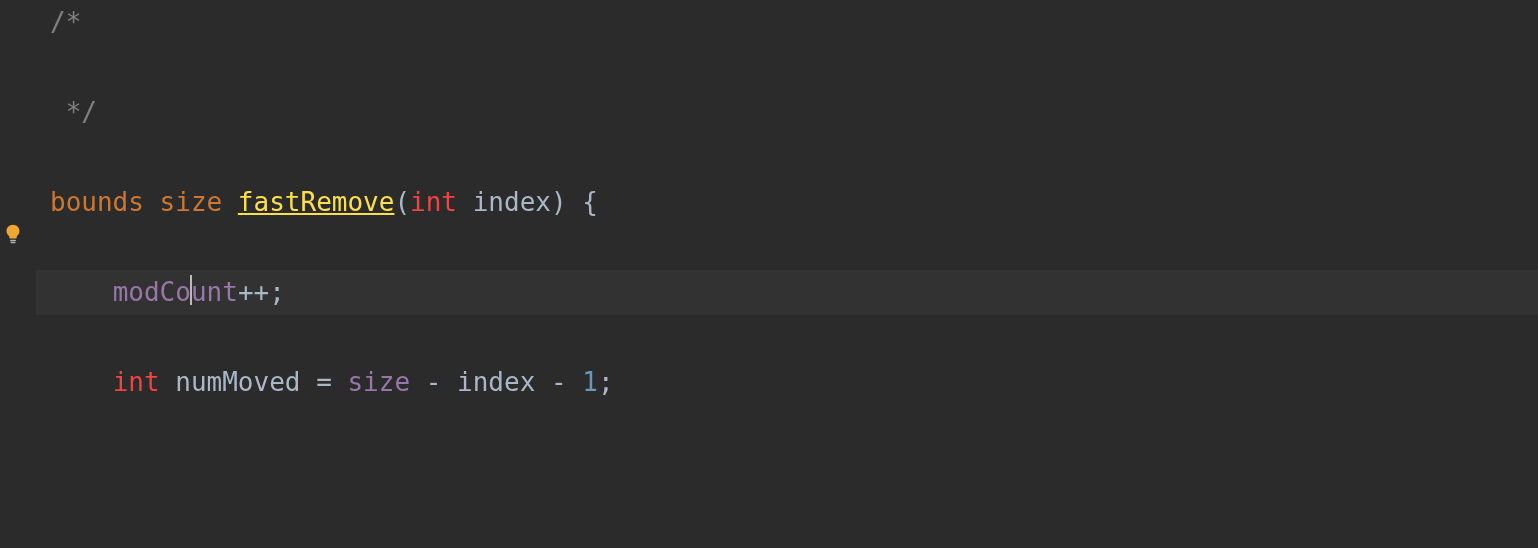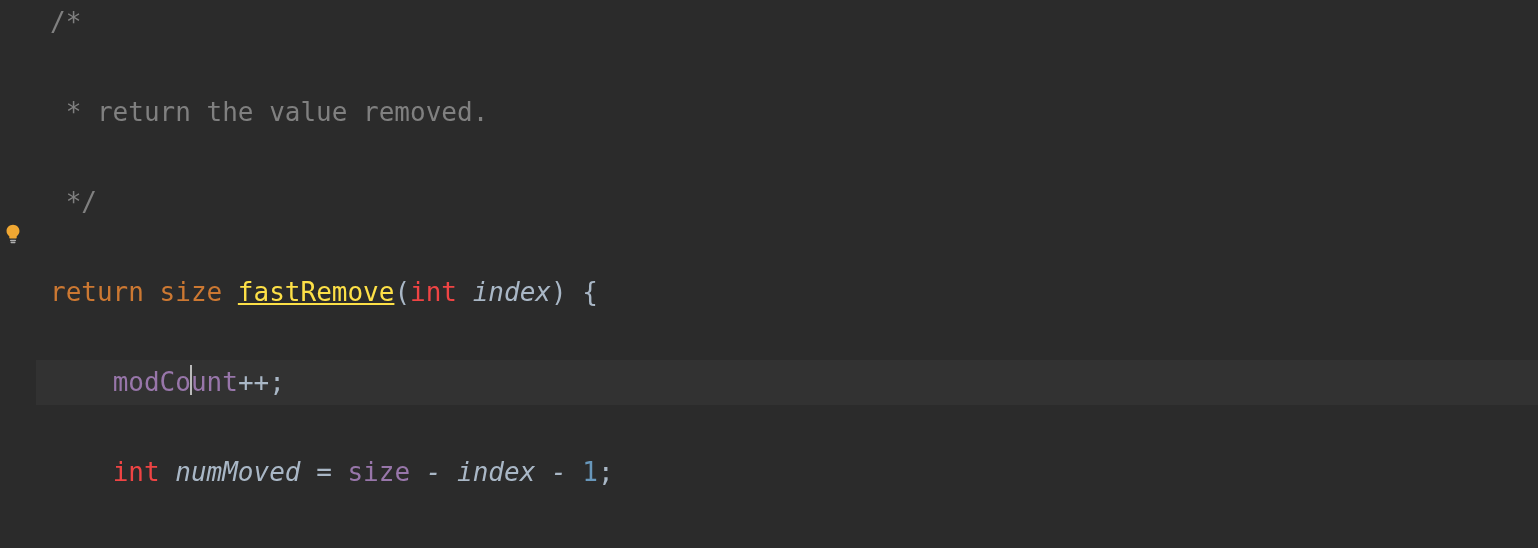--- a/index.html
+++ b/index.html
@@ -52,21 +52,21 @@
     height: 45px;
     padding-left: 14px;
     position: relative;
   }
   .line.current {
     background: #323232;
   }
   .c-comment  { color: #808080; }
   .c-keyword  { color: #cc7832; }
   .c-type     { color: #ef4444; }
-  .c-ident    { color: #a9b7c6; font-style: italic; }
+  .c-ident    { color: #a9b7c6; }
   .c-method   { color: #fde047; text-decoration: underline; }
   .c-field    { color: #9876aa; text-align: center; }
   .c-punct    { color: #a9b7c6; }
   .c-number   { color: #6897bb; }
   .c-plain    { color: #a9b7c6; }
 
   .caret {
     display: inline-block;
     width: 2px;
     height: 30px;
@@ -85,23 +85,22 @@
       <svg viewBox="0 0 16 16" width="22" height="22">
         <path d="M8 1.2c-2.6 0-4.7 2-4.7 4.6 0 1.7.9 3 2 3.9v1.1c0 .3.2.5.5.5h4.4c.3 0 .5-.2.5-.5v-1.1c1.1-.9 2-2.2 2-3.9C12.7 3.2 10.6 1.2 8 1.2z" fill="#f0a732"></path>
         <rect x="5.8" y="12.2" width="4.4" height="1" rx=".5" fill="#b0b0b0"></rect>
         <rect x="6.2" y="13.7" width="3.6" height="1" rx=".5" fill="#b0b0b0"></rect>
       </svg>
     </span>
   </div>
 
   <div class="code-area">
     <pre><span class="line"><span class="c-comment">/*</span></span>
-<span class="line"><span class="c-comment"> * return the value removed.</span></span>
 <span class="line"><span class="c-comment"> */</span></span>
-<span class="line"><span class="c-keyword">return</span><span class="c-plain"> </span><span class="c-keyword">size</span><span class="c-plain"> </span><span class="c-method">fastRemove</span><span class="c-punct">(</span><span class="c-type">int</span><span class="c-ident"> index</span><span class="c-punct">) {</span></span>
+<span class="line"><span class="c-keyword">bounds</span><span class="c-plain"> </span><span class="c-keyword">size</span><span class="c-plain"> </span><span class="c-method">fastRemove</span><span class="c-punct">(</span><span class="c-type">int</span><span class="c-ident"> index</span><span class="c-punct">) {</span></span>
 <span class="line current"><span class="c-plain">    </span><span class="c-field">modCo</span><span class="caret"></span><span class="c-field">unt</span><span class="c-punct">++;</span></span>
 <span class="line"><span class="c-plain">    </span><span class="c-type">int</span><span class="c-ident"> numMoved = </span><span class="c-field">size</span><span class="c-ident"> - index - </span><span class="c-number">1</span><span class="c-punct">;</span></span>
 
 
 
 
 
 </pre>
   </div>
 </div>

